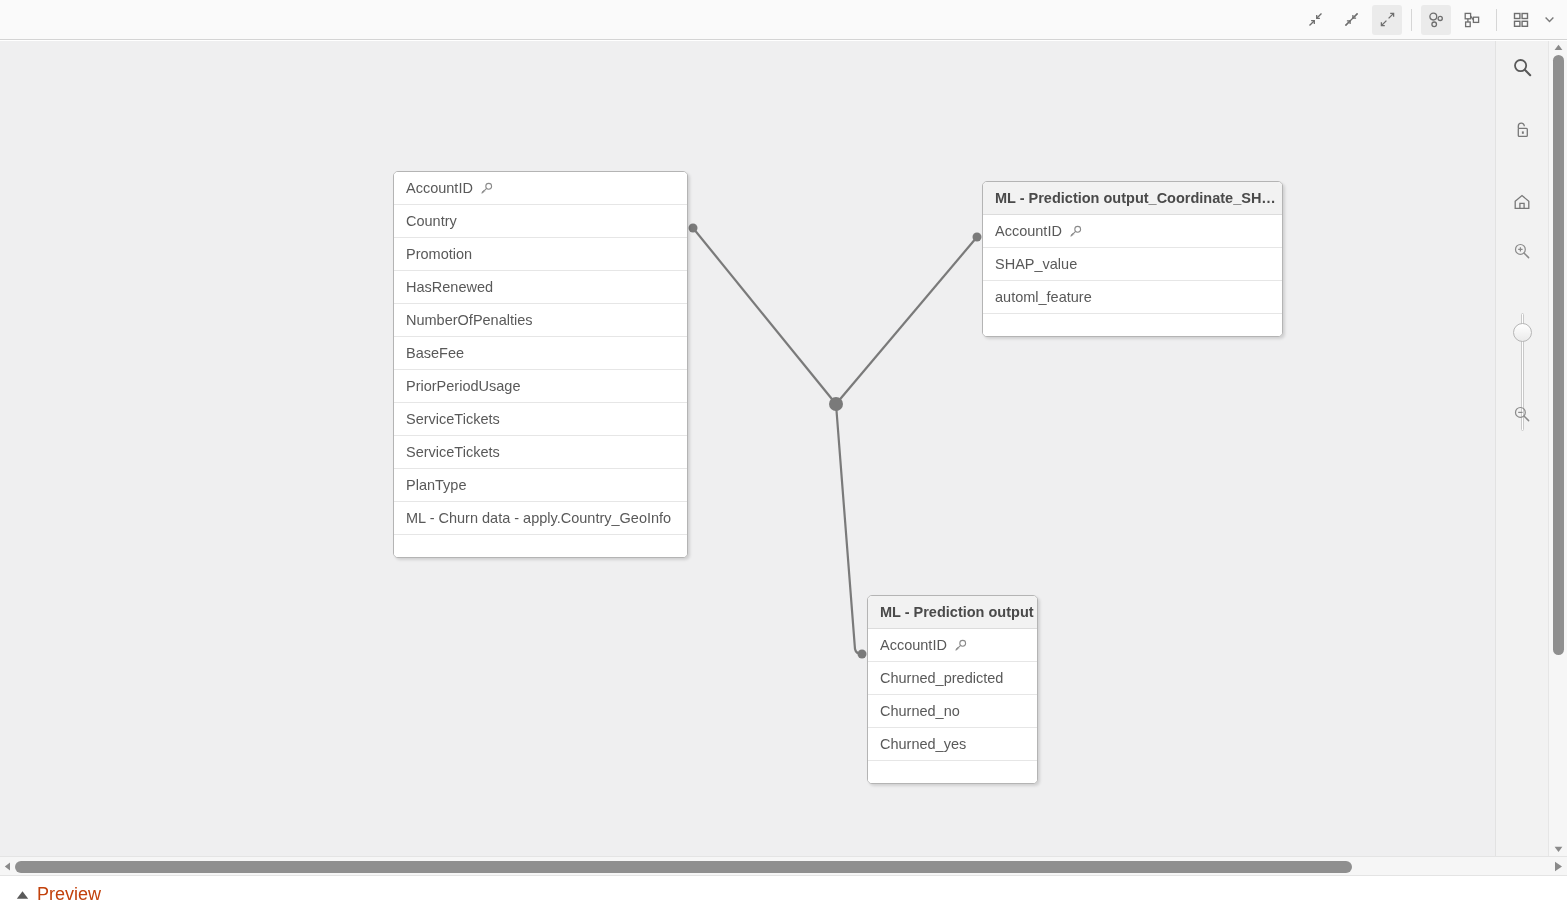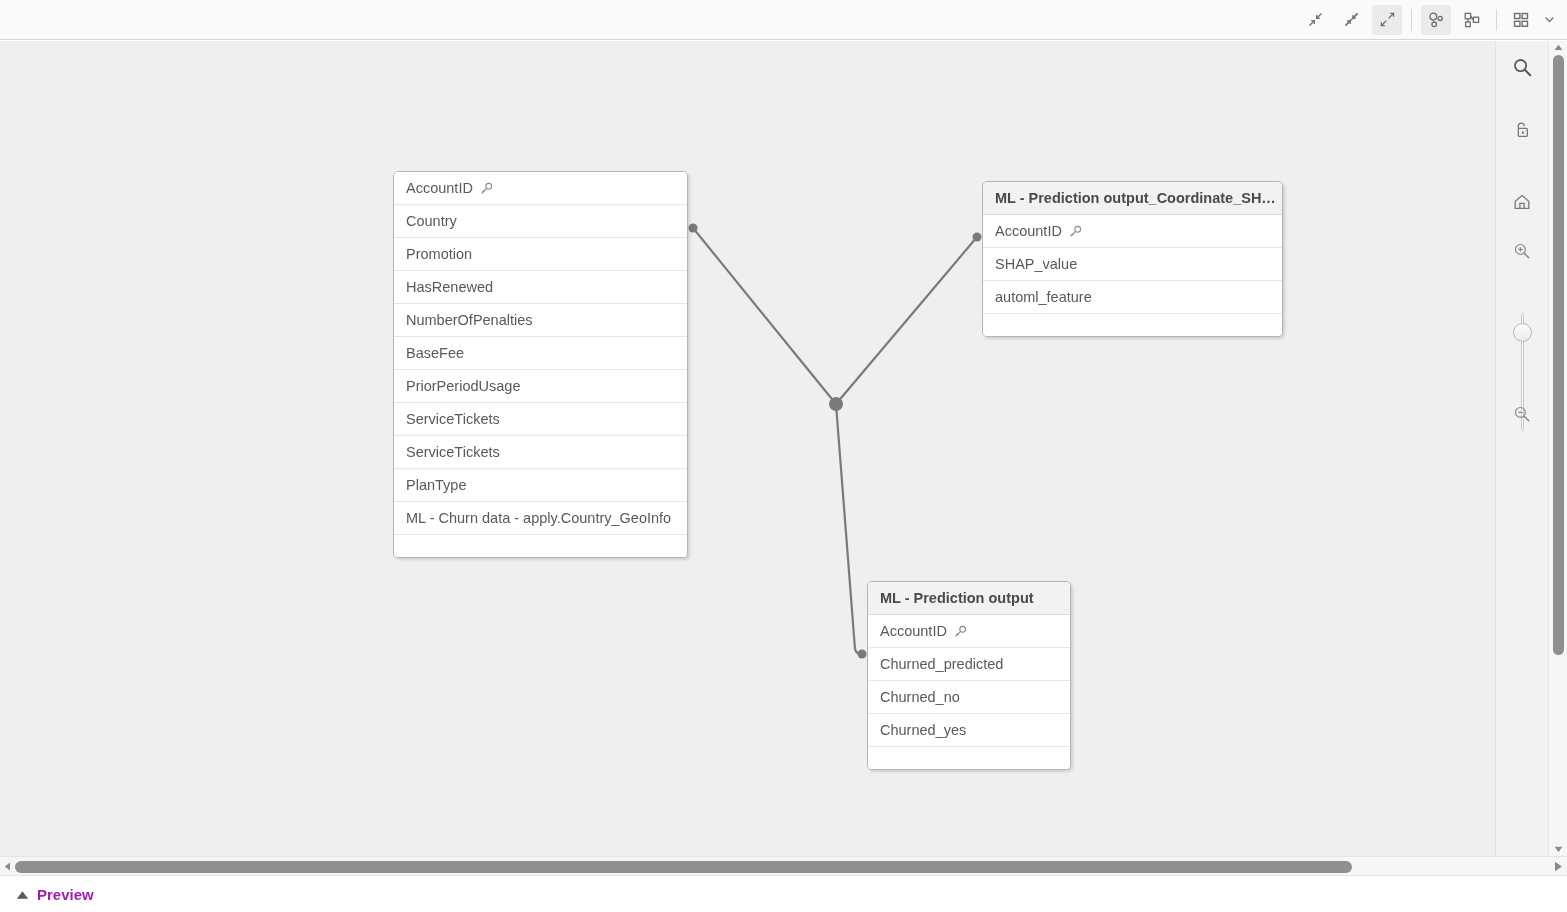--- a/index.html
+++ b/index.html
@@ -211,23 +211,23 @@
   }
   .preview-tgl {
     display: flex;
     align-items: center;
     cursor: pointer;
     gap: 8px;
     padding: 3px 6px;
     border-radius: 3px;
   }
   .preview-lbl {
-    font-size: 15px;
-    font-weight: bold;
-    color: #a21caf;
+    font-size: 18px;
+    font-weight: normal;
+    color: #c2410c;
   }
 </style>
 </head>
 <body>
 
 <div id="app">
 
   <div class="topbar">
 
     <button class="tb-btn" title="Collapse all">
@@ -386,21 +386,21 @@
           <div class="tbl-field">
             <span>SHAP_value</span>
           </div>
           <div class="tbl-field">
             <span>automl_feature</span>
           </div>
         </div>
       <div class="tbl-foot"></div>
     </div>
 
-    <div class="tbl" id="tbl-2" style="left: 867px; top: 540px; width: 204px;">
+    <div class="tbl" id="tbl-2" style="left: 867px; top: 554px; width: 171px;">
       <div class="tbl-head">ML - Prediction output</div>
       <div class="tbl-fields">
           <div class="tbl-field">
             <span>AccountID</span>
             <span class="keyico">
               <svg width="13" height="13" viewBox="0 0 13 13">
                 <circle cx="8.7" cy="4.3" r="2.9" stroke="#8a8a8a" stroke-width="1.1" fill="none"></circle>
                 <path d="M6.6 6.4 L1.6 11.4" stroke="#8a8a8a" stroke-width="1.1" fill="none"></path>
                 <path d="M3.4 8.1 L4.7 9.4 M2.3 9.2 L3.5 10.4" stroke="#8a8a8a" stroke-width="1.0"></path>
               </svg>

